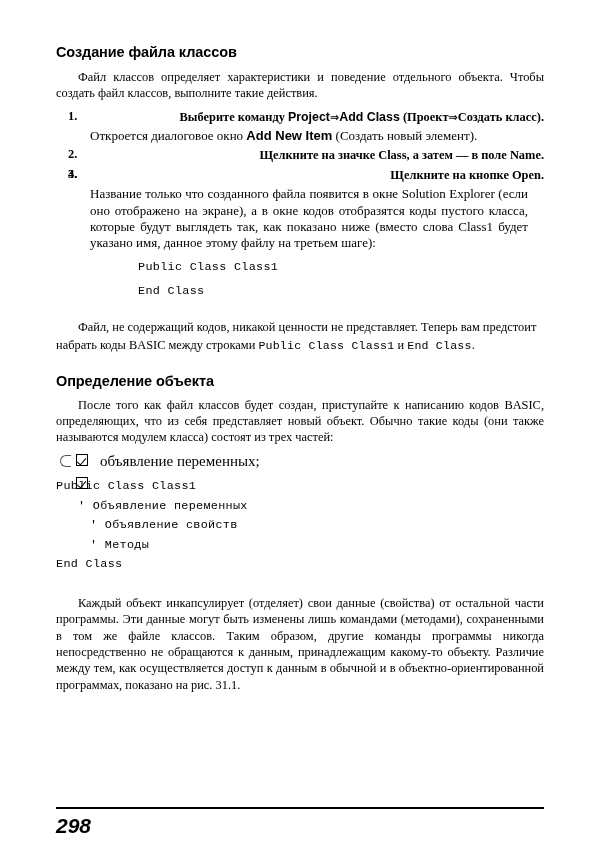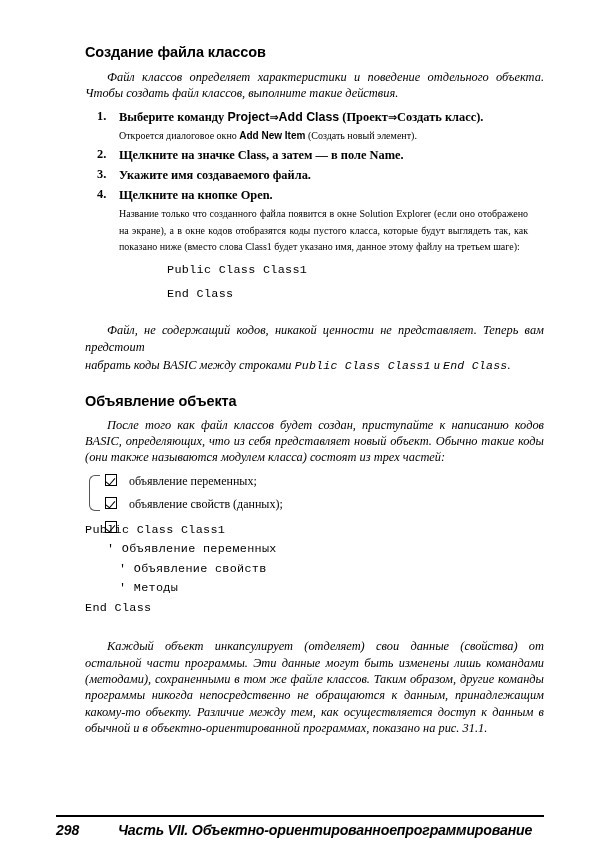--- a/index.html
+++ b/index.html
@@ -14,39 +14,38 @@
     color: #000000;
     position: relative;
     overflow: hidden;
   }
   .page {
     position: absolute;
     left: 0; top: 0;
     width: 600px;
     height: 809px;
     box-sizing: border-box;
-    padding: 44px 56px 0 85px;
+    padding: 44px 56px 0 56px;
   }
   .h1 {
     font-family: "Liberation Sans", sans-serif;
     font-weight: bold;
     font-size: 14.5px;
     letter-spacing: -0.1px;
     margin: 0 0 9px 0;
   }
   .h1.second {
     margin-top: 18px;
     margin-bottom: 8px;
   }
   p {
     margin: 0 0 2px 0;
     font-size: 12.4px;
     line-height: 16.4px;
     text-align: justify;
-    font-style: italic;
   }
   p.indent {
     text-indent: 22px;
   }
   .olist {
     margin: 7px 0 0 0;
     padding: 0;
     list-style: none;
   }
   .olist > li {
@@ -59,23 +58,24 @@
     left: 12px;
     top: 0;
     font-weight: bold;
     font-size: 12.4px;
   }
   .li-head {
     font-weight: bold;
     font-size: 12.4px;
     line-height: 17px;
     margin: 0;
+    text-align: right;
   }
   .li-body {
-    font-size: 10px;
+    font-size: 13px;
     line-height: 16.4px;
     margin: 2px 16px 0 0;
     text-align: justify;
   }
   .sans-b {
     font-family: "Liberation Sans", sans-serif;
     font-weight: bold;
   }
   .mono {
     font-family: "Liberation Mono", monospace;
@@ -103,21 +103,21 @@
   .checklist {
     margin: 7px 0 0 0;
     padding: 0;
     list-style: none;
     position: relative;
   }
   .checklist > li {
     position: relative;
     padding-left: 44px;
     margin-bottom: 7px;
-    font-size: 12px;
+    font-size: 15px;
     line-height: 16.4px;
     text-align: justify;
   }
   .check {
     position: absolute;
     left: 20px;
     top: 1px;
     width: 12px;
     height: 12px;
     border: 1px solid #000;
@@ -168,21 +168,21 @@
     margin-bottom: 5px;
   }
   .footer-row {
     display: flex;
     align-items: baseline;
     font-family: "Liberation Sans", sans-serif;
     font-weight: bold;
     font-style: italic;
   }
   .folio {
-    font-size: 14px;
+    font-size: 21px;
     width: 62px;
   }
   .foot-title {
     font-size: 14.2px;
     letter-spacing: -0.2px;
   }
   .arrow { font-family: "DejaVu Sans", sans-serif; font-size: 11px; }
 </style>
 </head>
 <body>
@@ -201,53 +201,48 @@
       <div class="li-body"><span>Откроется диалоговое окно </span><span class="sans-b">Add New Item</span><span> (Создать новый элемент).</span></div>
     </li>
 
     <li>
       <span class="num">2.</span>
       <div class="li-head">Щелкните на значке Class, а затем — в поле Name.</div>
     </li>
 
     <li>
       <span class="num">3.</span>
-      <div class="li-head">Укажите имя создаваемого файла.</div>
     </li>
 
     <li>
       <span class="num">4.</span>
       <div class="li-head">Щелкните на кнопке Open.</div>
       <div class="li-body">Название только что созданного файла появится в окне Solution Explorer (если оно отображено на экране), а в окне кодов отобразятся коды пустого класса, которые будут выглядеть так, как показано ниже (вместо слова Class1 будет указано имя, данное этому файлу на третьем шаге):</div>
     </li>
 
   </ol>
 
   <div class="code-block">
     <div class="code-line code-indent1">Public Class Class1</div>
     <div class="code-gap"></div>
     <div class="code-line code-indent1">End Class</div>
   </div>
 
   <p class="indent para-after"><span>Файл, не содержащий кодов, никакой ценности не представляет. Теперь вам предстоит</span></p>
   <p><span>набрать коды BASIC между строками </span><span class="mono">Public Class Class1</span><span> и </span><span class="mono">End Class</span><span>.</span></p>
 
-  <h1 class="h1 second">Объявление объекта</h1>
+  <h1 class="h1 second">Определение объекта</h1>
 
   <p class="indent">После того как файл классов будет создан, приступайте к написанию кодов BASIC, определяющих, что из себя представляет новый объект. Обычно такие коды (они также называются модулем класса) состоят из трех частей:</p>
 
   <ul class="checklist">
     <div class="brace"></div>
     <li>
       <span class="check"></span>
       <span>объявление переменных;</span>
-    </li>
-    <li>
-      <span class="check"></span>
-      <span>объявление свойств (данных);</span>
     </li>
     <li>
       <span class="check"></span>
     </li>
   </ul>
 
   <div class="code2">
     <div>Public Class Class1</div>
     <div class="c-i1">' Объявление переменных</div>
     <div class="c-i2">' Объявление свойств</div>
@@ -256,15 +251,14 @@
   </div>
 
   <p class="indent para-after">Каждый объект инкапсулирует (отделяет) свои данные (свойства) от остальной части программы. Эти данные могут быть изменены лишь командами (методами), сохраненными в том же файле классов. Таким образом, другие команды программы никогда непосредственно не обращаются к данным, принадлежащим какому-то объекту. Различие между тем, как осуществляется доступ к данным в обычной и в объектно-ориентированной программах, показано на рис. 31.1.</p>
 
 </div>
 
 <div class="footer">
   <div class="footer-rule"></div>
   <div class="footer-row">
     <span class="folio">298</span>
-    <span class="foot-title">Часть VII. Объектно-ориентированноепрограммирование</span>
   </div>
 </div>
 
 </body></html>

